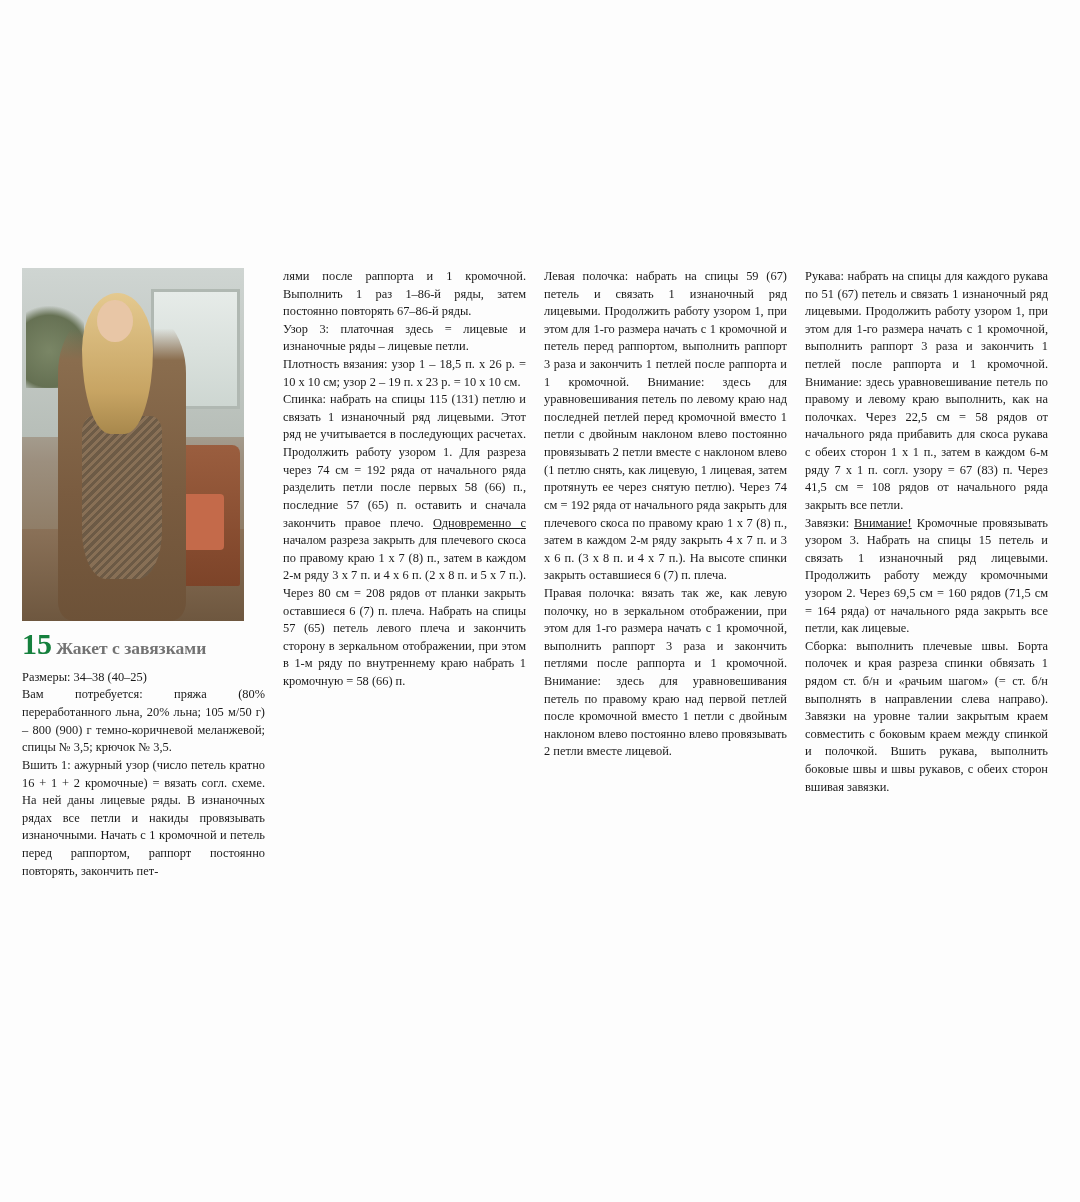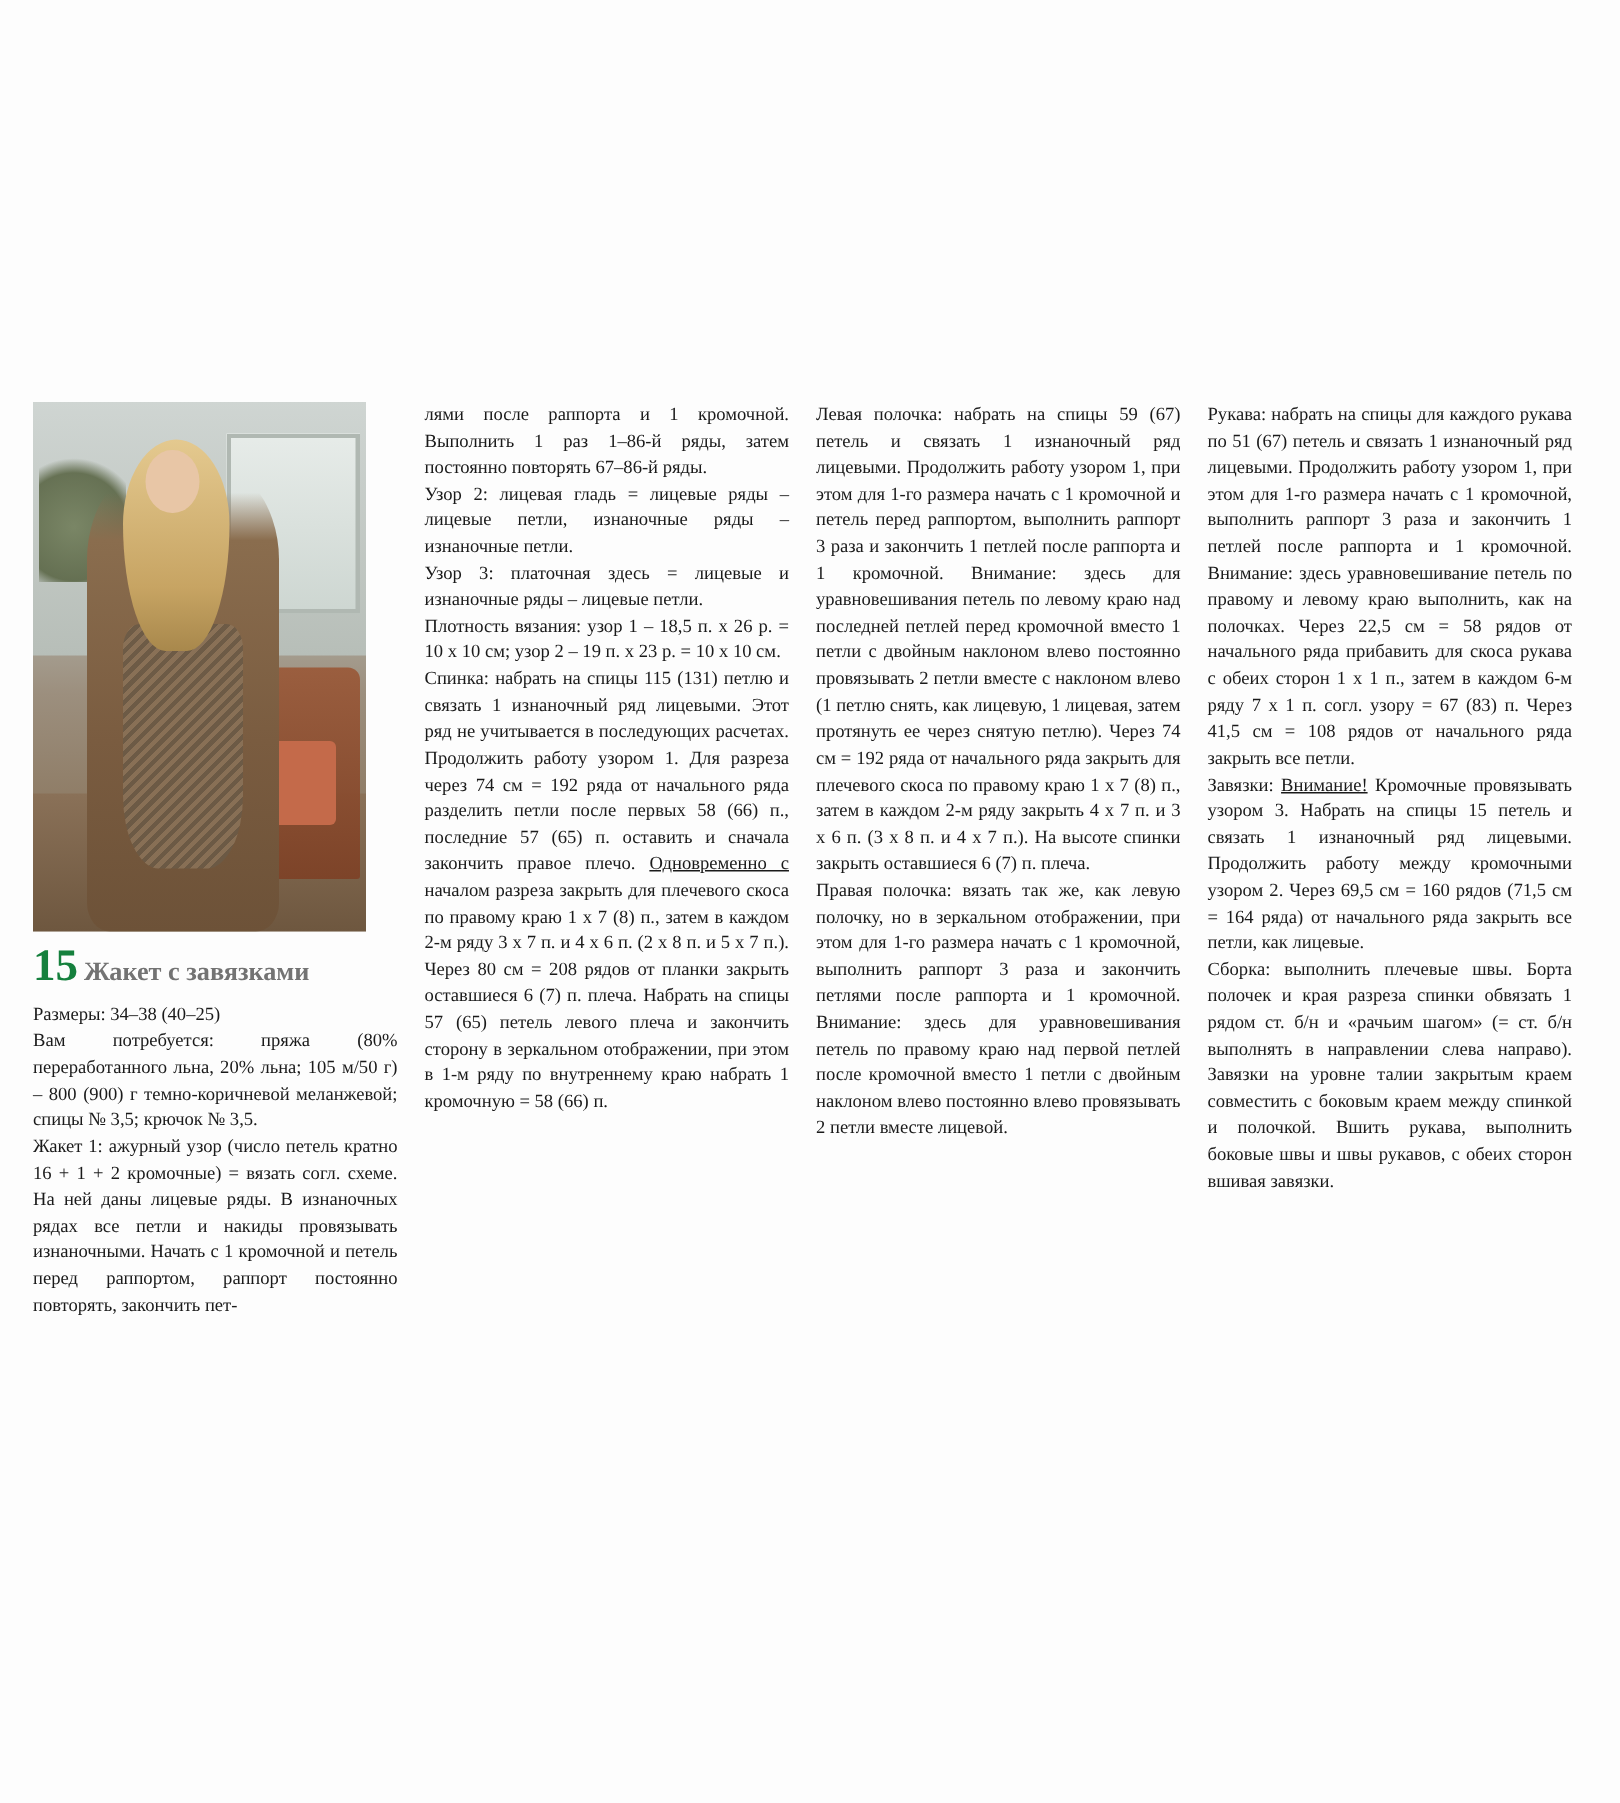--- a/index.html
+++ b/index.html
@@ -143,26 +143,25 @@
         <div class="face"></div>
       </div>
 
       <div class="title-row">
         <span class="num">15</span>
         <span class="title-text">Жакет с завязками</span>
       </div>
 
       <p><b>Размеры:</b><span> 34–38 (40–25)</span></p>
       <p><b>Вам потребуется:</b><span> пряжа (80% переработанного льна, 20% льна; 105 м/50 г) – 800 (900) г темно-коричневой меланжевой; спицы № 3,5; крючок № 3,5.</span></p>
-      <p><b>Жакет 1:</b><span> ажурный узор (число петель кратно 16 + 1 + 2 кромочные) = вязать согл. схеме. На ней даны лицевые ряды. В изнаночных рядах все петли и накиды провязывать изнаночными. Начать с 1 кромочной и петель перед раппортом, раппорт постоянно повторять, закончить пет-</span></p>
+      <p><b>Вшить 1:</b><span> ажурный узор (число петель кратно 16 + 1 + 2 кромочные) = вязать согл. схеме. На ней даны лицевые ряды. В изнаночных рядах все петли и накиды провязывать изнаночными. Начать с 1 кромочной и петель перед раппортом, раппорт постоянно повторять, закончить пет-</span></p>
     </div>
 
     <div class="col">
       <p>лями после раппорта и 1 кромочной. Выполнить 1 раз 1–86-й ряды, затем постоянно повторять 67–86-й ряды.</p>
-      <p><b>Узор 2:</b><span> лицевая гладь = лицевые ряды – лицевые петли, изнаночные ряды – изнаночные петли.</span></p>
       <p><b>Узор 3:</b><span> платочная здесь = лицевые и изнаночные ряды – лицевые петли.</span></p>
       <p><b>Плотность вязания:</b><span> узор 1 – 18,5 п. х 26 р. = 10 х 10 см; узор 2 – 19 п. х 23 р. = 10 х 10 см.</span></p>
       <p><b>Спинка:</b><span> набрать на спицы 115 (131) петлю и связать 1 изнаночный ряд лицевыми. Этот ряд не учитывается в последующих расчетах. Продолжить работу узором 1. Для разреза через 74 см = 192 ряда от начального ряда разделить петли после первых 58 (66) п., последние 57 (65) п. оставить и сначала закончить правое плечо. </span><u>Одновременно с</u><span> началом разреза закрыть для плечевого скоса по правому краю 1 х 7 (8) п., затем в каждом 2-м ряду 3 х 7 п. и 4 х 6 п. (2 х 8 п. и 5 х 7 п.). Через 80 см = 208 рядов от планки закрыть оставшиеся 6 (7) п. плеча. Набрать на спицы 57 (65) петель левого плеча и закончить сторону в зеркальном отображении, при этом в 1-м ряду по внутреннему краю набрать 1 кромочную = 58 (66) п.</span></p>
     </div>
 
     <div class="col">
       <p><b>Левая полочка:</b><span> набрать на спицы 59 (67) петель и связать 1 изнаночный ряд лицевыми. Продолжить работу узором 1, при этом для </span><b>1-го размера</b><span> начать с 1 кромочной и петель перед раппортом, выполнить раппорт 3 раза и закончить 1 петлей после раппорта и 1 кромочной. </span><b>Внимание:</b><span> здесь для уравновешивания петель по левому краю над последней петлей перед кромочной вместо 1 петли с двойным наклоном влево постоянно провязывать 2 петли вместе с наклоном влево (1 петлю снять, как лицевую, 1 лицевая, затем протянуть ее через снятую петлю). Через 74 см = 192 ряда от начального ряда закрыть для плечевого скоса по правому краю 1 х 7 (8) п., затем в каждом 2-м ряду закрыть 4 х 7 п. и 3 х 6 п. (3 х 8 п. и 4 х 7 п.). На высоте спинки закрыть оставшиеся 6 (7) п. плеча.</span></p>
       <p><b>Правая полочка:</b><span> вязать так же, как левую полочку, но в зеркальном отображении, при этом для </span><b>1-го размера</b><span> начать с 1 кромочной, выполнить раппорт 3 раза и закончить петлями после раппорта и 1 кромочной. </span><b>Внимание:</b><span> здесь для уравновешивания петель по правому краю над первой петлей после кромочной вместо 1 петли с двойным наклоном влево постоянно влево провязывать 2 петли вместе лицевой.</span></p>
     </div>
 

